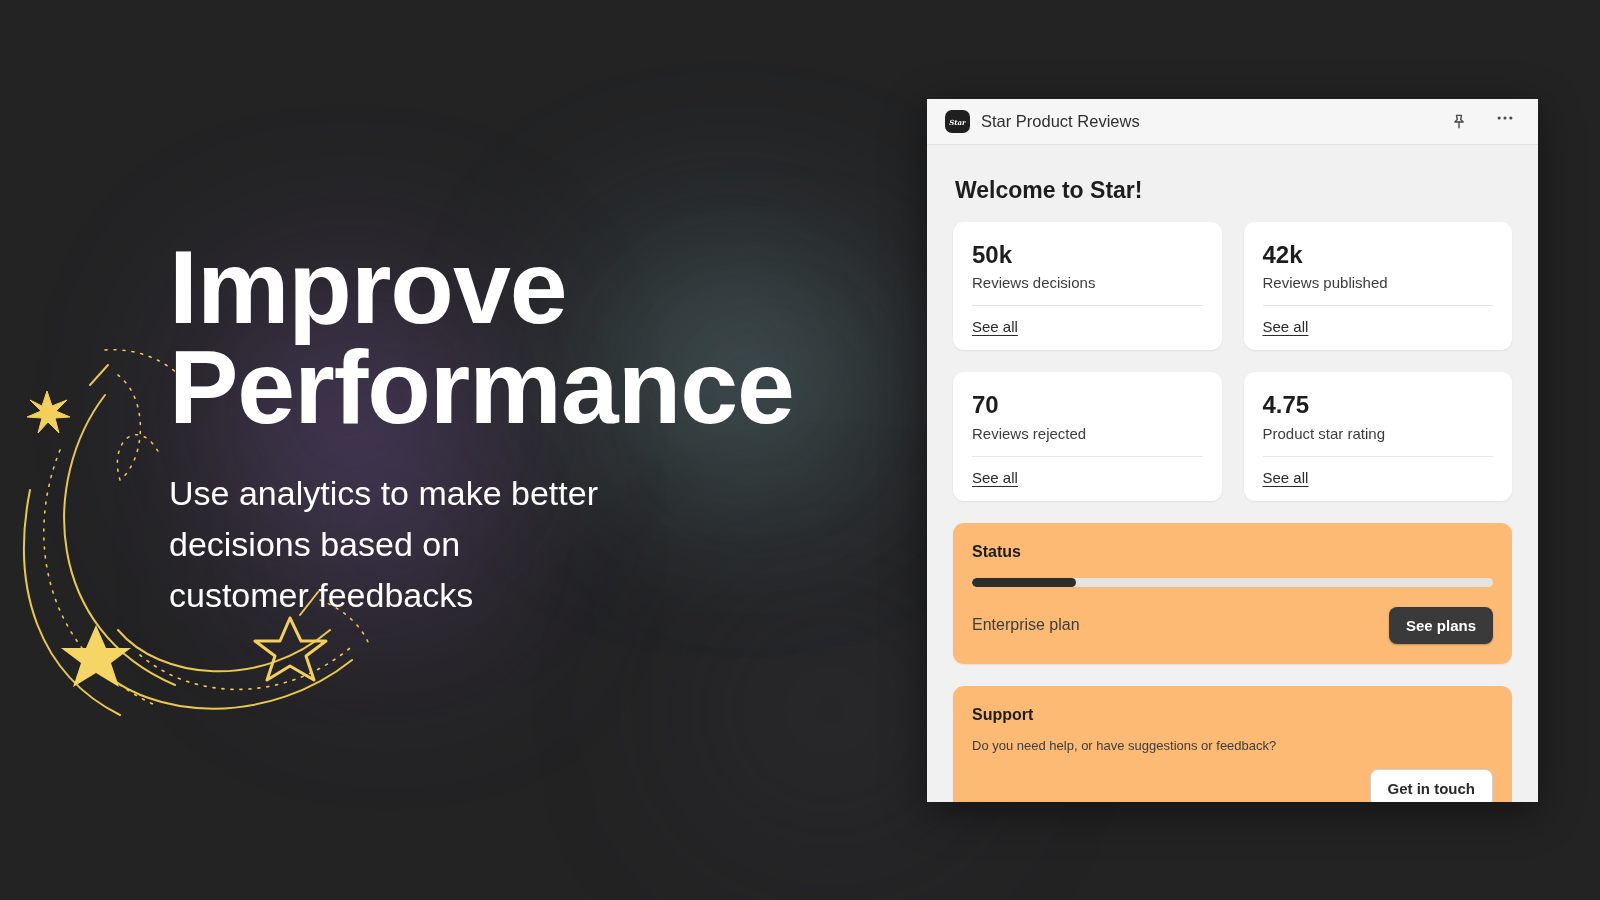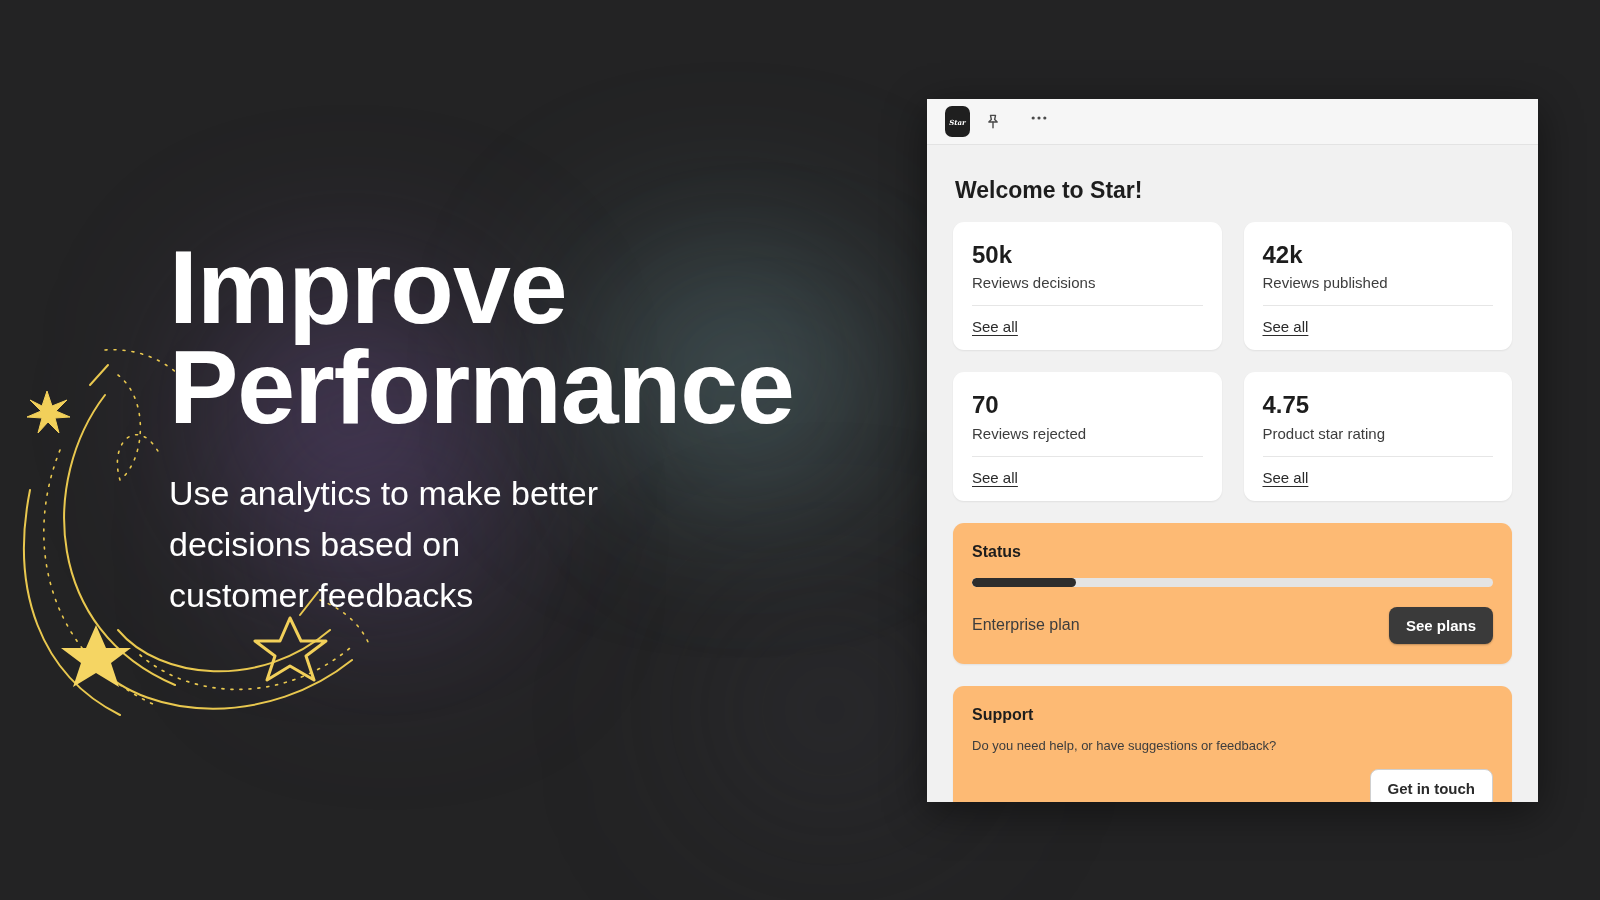--- a/index.html
+++ b/index.html
@@ -52,21 +52,21 @@
   #app-panel {
     position:absolute; left:927px; top:99px; width:611px; height:703px;
     background:#f1f1f1; overflow:hidden;
     box-shadow:0 10px 40px rgba(0,0,0,.45);
   }
   #panel-header {
     height:46px; background:#f6f6f6; border-bottom:1px solid #e3e3e3;
     display:flex; align-items:center; padding:0 22px 0 18px; gap:11px;
   }
   #app-logo {
-    width:25px; height:31px; border-radius:7px; background:#1f1f1f;
+    width:25px; height:23px; border-radius:7px; background:#1f1f1f;
     display:flex; align-items:center; justify-content:center; flex:0 0 auto;
   }
   #app-logo svg { display:block; }
   #app-title { font-size:16.5px; color:#2f2f2f; flex:1 1 auto; }
   .hdr-icon { color:#4a4a4a; display:flex; align-items:center; justify-content:center; }
   #pin-icon { width:24px; height:24px; margin-right:12px; }
   #more-icon { width:22px; height:22px; letter-spacing:2px; font-size:20px; line-height:10px; padding-bottom:8px; }
 
   #panel-body { padding:20px 26px 0 26px; }
   #welcome-heading {
@@ -159,20 +159,21 @@
 </div>
 
 <div id="app-panel">
 
   <div id="panel-header">
     <div id="app-logo">
       <svg width="19" height="12" viewBox="0 0 38 22">
         <text x="19" y="16" font-family="DejaVu Serif, serif" font-size="14" font-style="italic" font-weight="700" fill="#ffffff" text-anchor="middle">Star</text>
       </svg>
     </div>
+    <span id="app-title">Star Product Reviews</span>
     <span id="pin-icon" class="hdr-icon">
       <svg width="20" height="20" viewBox="0 0 24 24" fill="none" stroke="#4a4a4a" stroke-width="1.7" stroke-linecap="round" stroke-linejoin="round">
         <path d="M9 4h6l-1 5 3 3H7l3-3-1-5z"></path>
         <path d="M12 12v7"></path>
       </svg>
     </span>
     <span id="more-icon" class="hdr-icon">
       <svg width="20" height="20" viewBox="0 0 24 24" fill="#4a4a4a">
         <circle cx="5" cy="12" r="1.9"></circle>
           <circle cx="12" cy="12" r="1.9"></circle>

